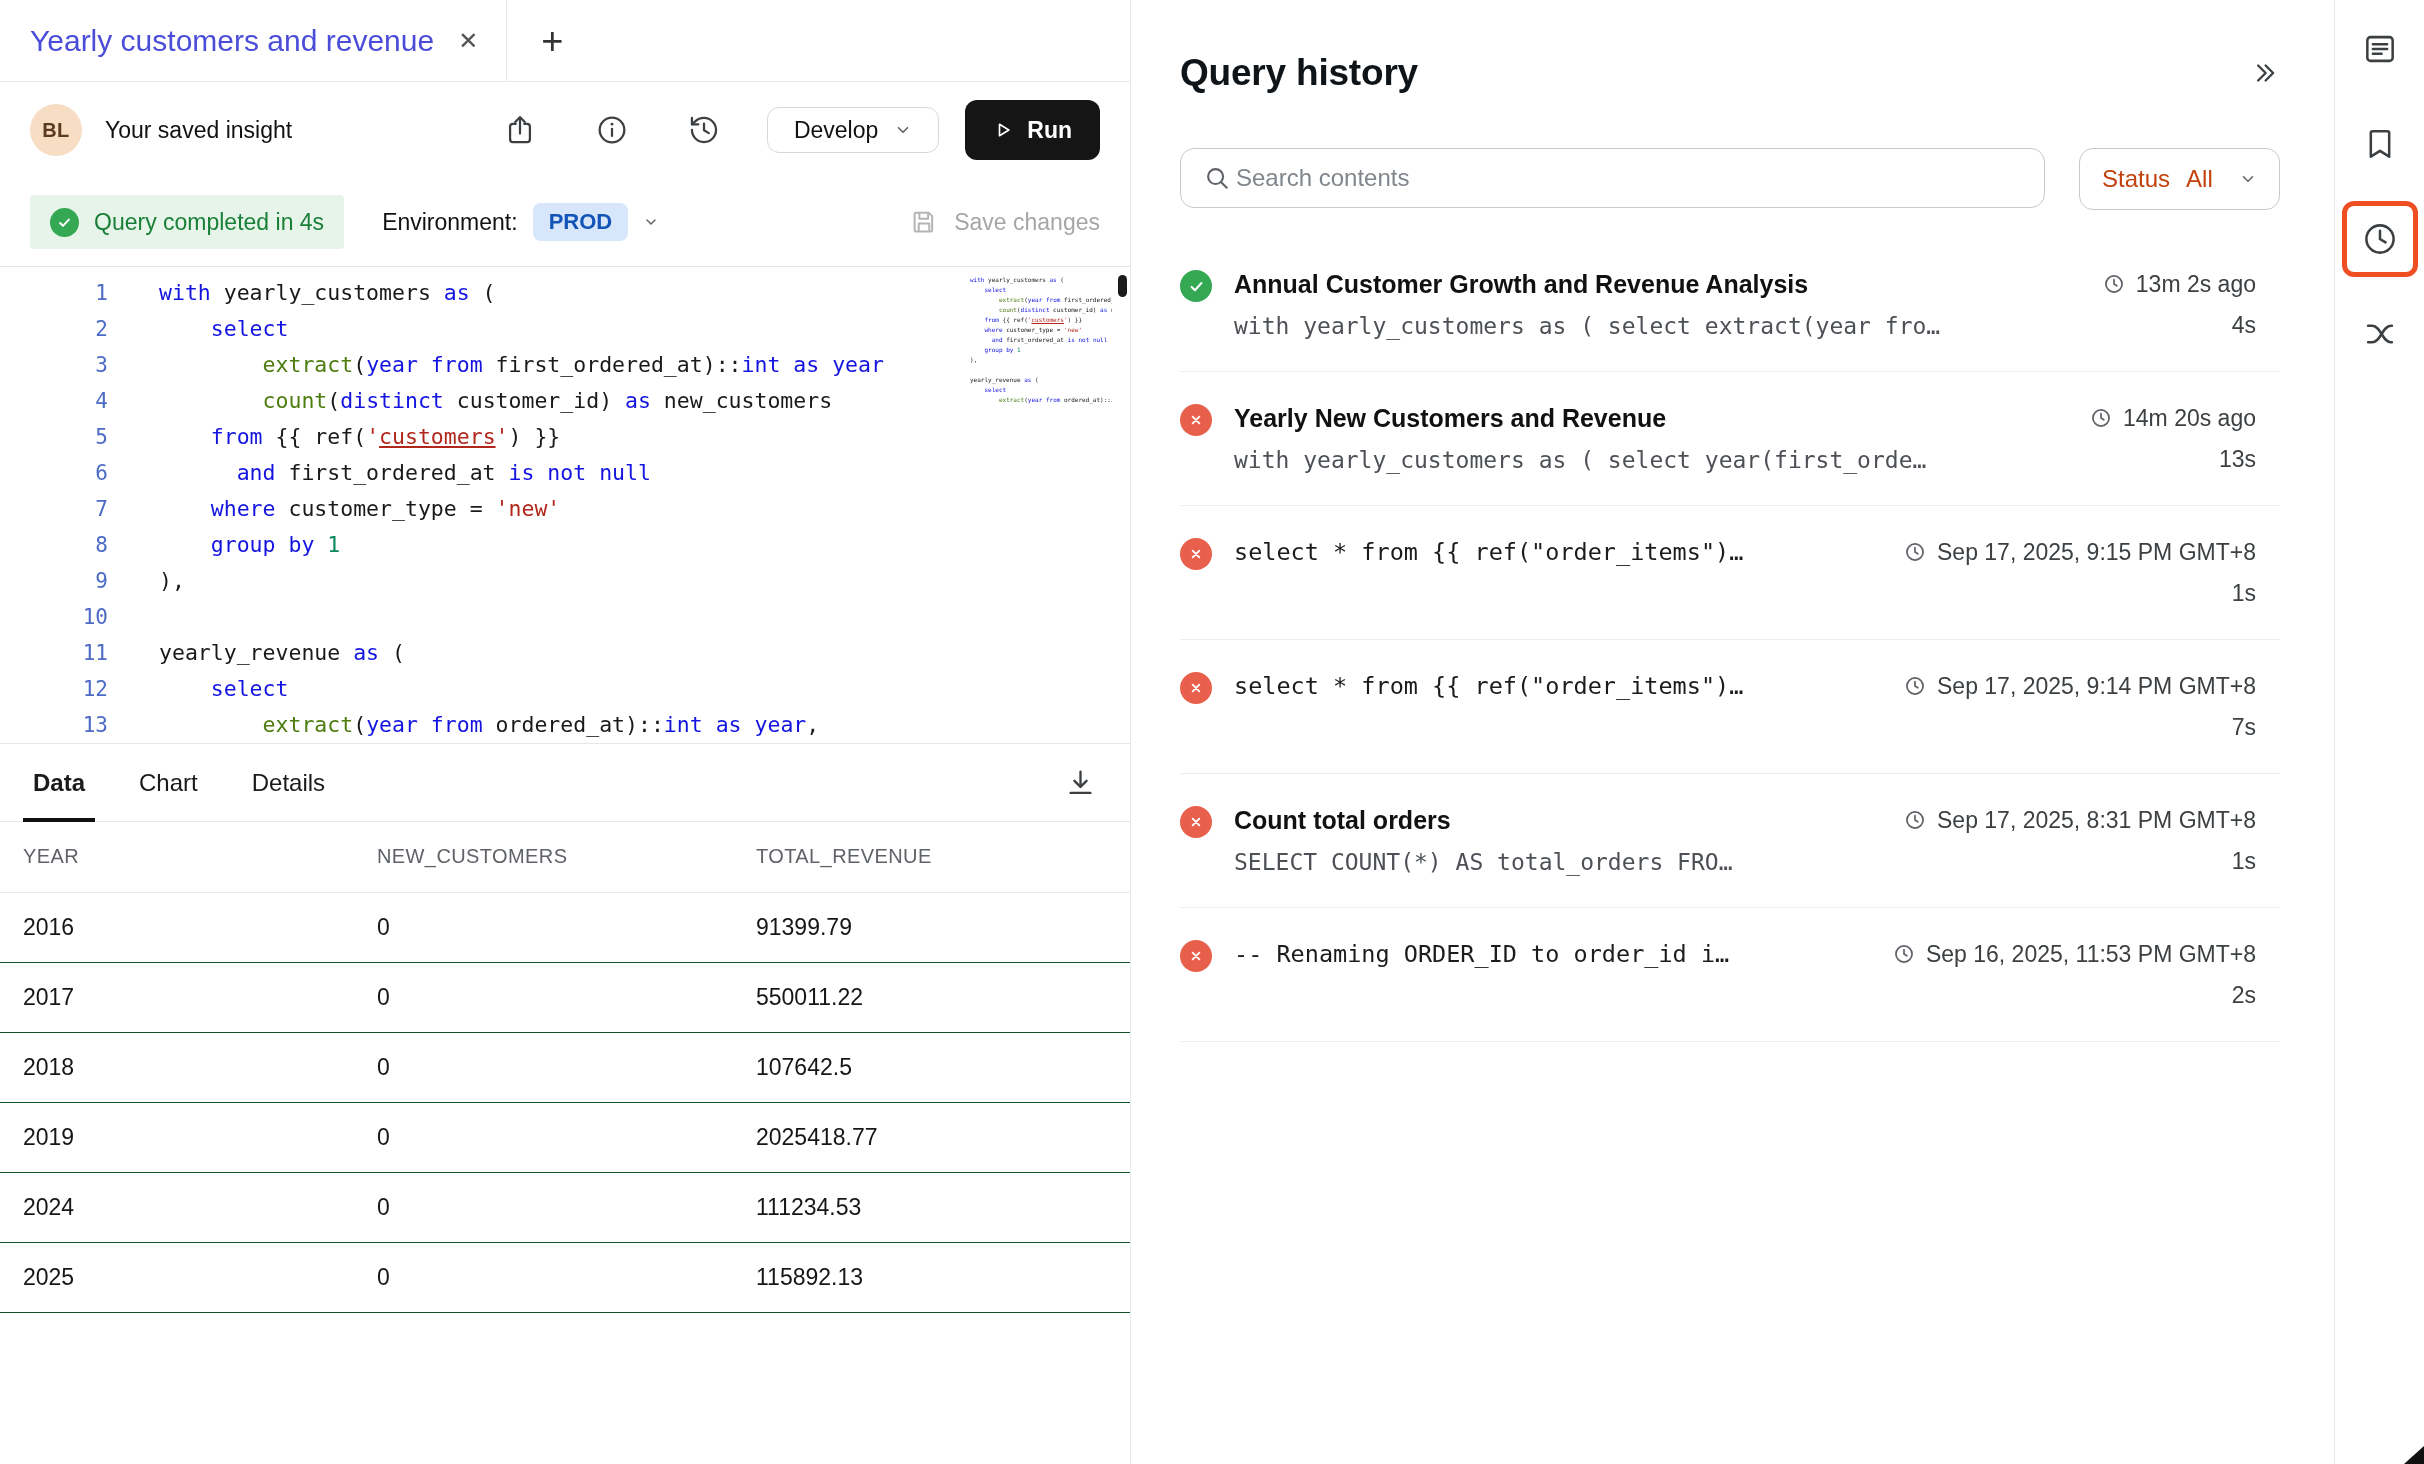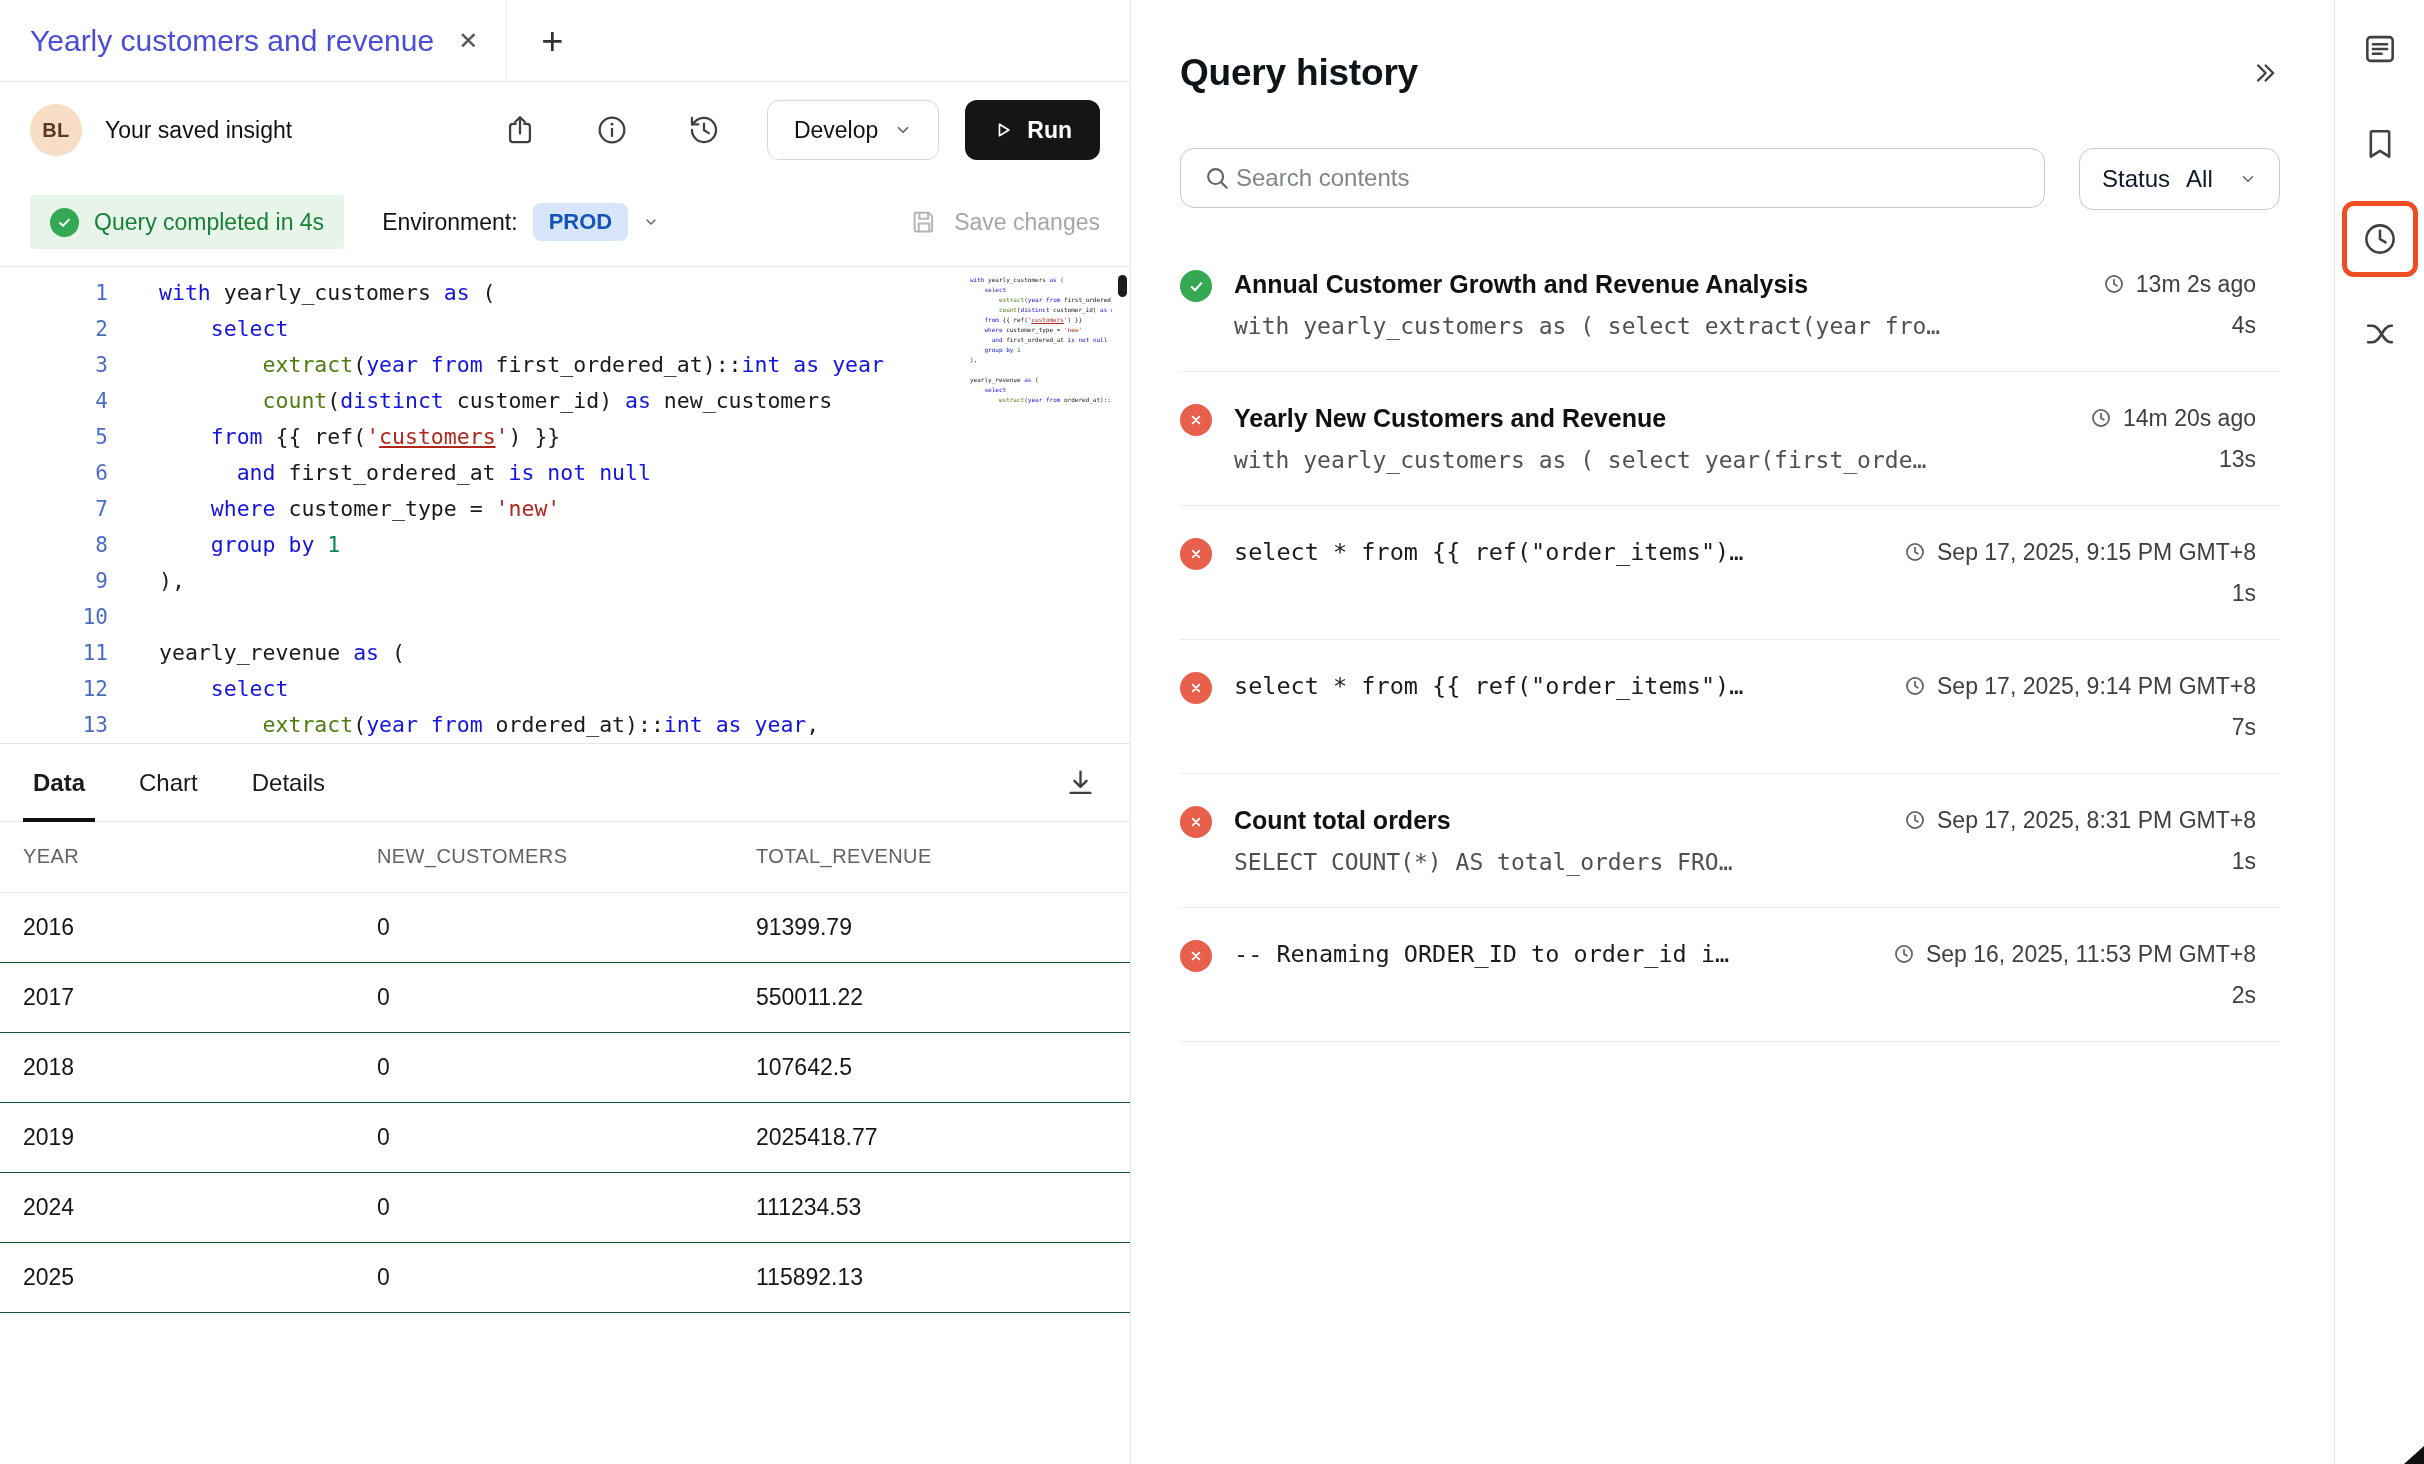--- a/index.html
+++ b/index.html
@@ -13,21 +13,21 @@
   .tab{display:flex;align-items:center;padding:0 28px 0 30px;border-right:1px solid #e9e9e9;cursor:pointer}
   .tab-title{font-size:30px;color:#4b4dd8}
   .tab-close{margin-left:24px;font-size:24px;color:#555;line-height:1;cursor:pointer}
   .newtab-btn{align-self:center;margin-left:34px;font-size:38px;font-weight:300;color:#333;line-height:1;cursor:pointer}
 
   .doc-header{height:96px;flex:0 0 auto;display:flex;align-items:center;padding:0 30px}
   .avatar{width:52px;height:52px;border-radius:50%;background:#f6ddc3;color:#5c3a21;font-weight:700;font-size:20px;display:flex;align-items:center;justify-content:center;letter-spacing:.5px;flex:0 0 auto}
   .doc-title{margin-left:23px;font-size:23px;white-space:nowrap}
   .header-icons{margin-left:auto;display:flex;align-items:center;gap:58px;color:#3c4043}
   .hicon{display:flex;cursor:pointer}
-  .develop-btn{margin-left:46px;height:60px;border:1.5px solid #d8d8d8;border-radius:12px;background:#fff;display:flex;align-items:center;gap:16px;padding:0 26px;font-size:23px;color:#111;font-family:inherit;cursor:pointer}
+  .develop-btn{margin-left:46px;height:46px;border:1.5px solid #d8d8d8;border-radius:12px;background:#fff;display:flex;align-items:center;gap:16px;padding:0 26px;font-size:23px;color:#111;font-family:inherit;cursor:pointer}
   .run-btn{margin-left:26px;height:60px;border:none;border-radius:12px;background:#151515;color:#fff;display:flex;align-items:center;gap:14px;padding:0 28px;font-size:23px;font-weight:600;font-family:inherit;cursor:pointer}
   .chev{color:#5f6368;display:flex}
 
   .status-row{height:88px;flex:0 0 auto;display:flex;align-items:center;padding:0 30px}
   .query-badge{height:54px;background:#e6f4ea;border-radius:4px;display:flex;align-items:center;gap:15px;padding:0 20px;color:#1a8038;font-size:23px;font-weight:400}
   .check-circle{width:29px;height:29px;border-radius:50%;background:#34a853;display:flex;align-items:center;justify-content:center;flex:0 0 auto}
   .env-group{margin-left:38px;display:flex;align-items:center;gap:15px;font-size:23px;cursor:pointer}
   .env-pill{background:#d8e6fb;color:#1254b8;font-weight:600;font-size:22px;border-radius:8px;padding:6px 16px}
   .save-group{margin-left:auto;display:flex;align-items:center;gap:15px;color:#a6a6a6;font-size:23px;cursor:default}
   .save-group .hicon{color:#b5b5b5}
@@ -62,21 +62,21 @@
 
   
   .right-panel{flex:1;border-left:1px solid #e7e7e7;padding:0 54px 0 49px;overflow:hidden}
   .qh-header{padding-top:52px;display:flex;justify-content:space-between;align-items:flex-start}
   .qh-title{font-size:37px;font-weight:700;color:#0f1419;letter-spacing:-.2px}
   .collapse-btn{color:#3c4043;display:flex;margin-top:6px;cursor:pointer}
   .qh-controls{margin-top:54px;display:flex;gap:34px}
   .search-box{flex:1;height:60px;border:1.5px solid #c9c9c9;border-radius:14px;display:flex;align-items:center;gap:5px;padding:0 22px;color:#5f6368;background:#fff}
   .search-box input{flex:1;border:none;outline:none;font-size:24px;font-family:inherit;color:#222;background:transparent;min-width:0}
   .search-box input::placeholder{color:#80868b}
-  .status-filter{width:201px;flex:0 0 auto;height:62px;border:1.5px solid #c9c9c9;border-radius:14px;display:flex;align-items:center;gap:16px;padding:0 22px;font-size:24px;color:#0f172a;background:#fff;font-family:inherit;cursor:pointer}
+  .status-filter{width:201px;flex:0 0 auto;height:62px;border:1.5px solid #c9c9c9;border-radius:14px;display:flex;align-items:center;gap:16px;padding:0 22px;font-size:24px;color:#c2410c;background:#fff;font-family:inherit;cursor:pointer}
   .status-filter .chev{margin-left:auto}
   .qh-list{margin-top:28px}
   .qh-item{display:flex;align-items:flex-start;padding:30px 0;min-height:134px;border-bottom:1px solid #ededed;cursor:pointer}
   .qh-status{width:32px;height:32px;border-radius:50%;flex:0 0 auto;display:flex;align-items:center;justify-content:center;margin-right:22px;margin-top:2px}
   .qh-status.success{background:#34a853}
   .qh-status.error{background:#e8604c}
   .qh-main{flex:1;min-width:0;padding-right:36px}
   .qh-item-title{font-size:25px;font-weight:600;color:#111;white-space:nowrap;overflow:hidden;line-height:32px}
   .qh-item-title.mono{font-family:"DejaVu Sans Mono",monospace;font-weight:400;font-size:23.5px;color:#1c1c1c}
   .qh-item-sub{margin-top:11px;font-family:"DejaVu Sans Mono",monospace;font-size:23px;color:#4d5156;white-space:nowrap;overflow:hidden;line-height:30px}

